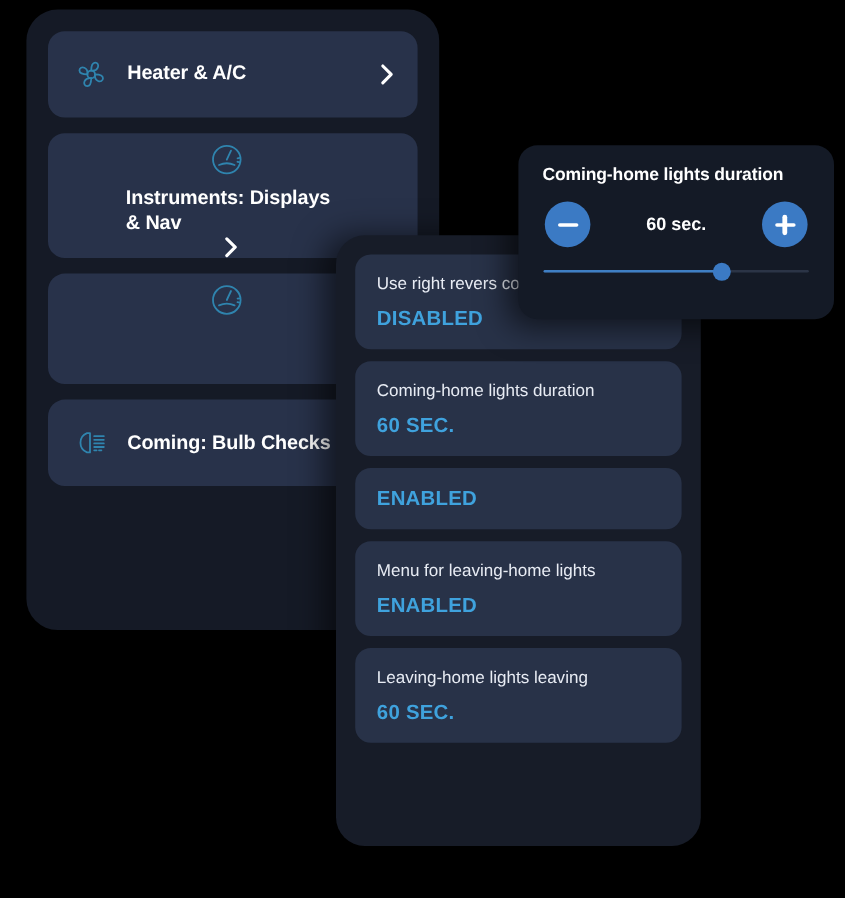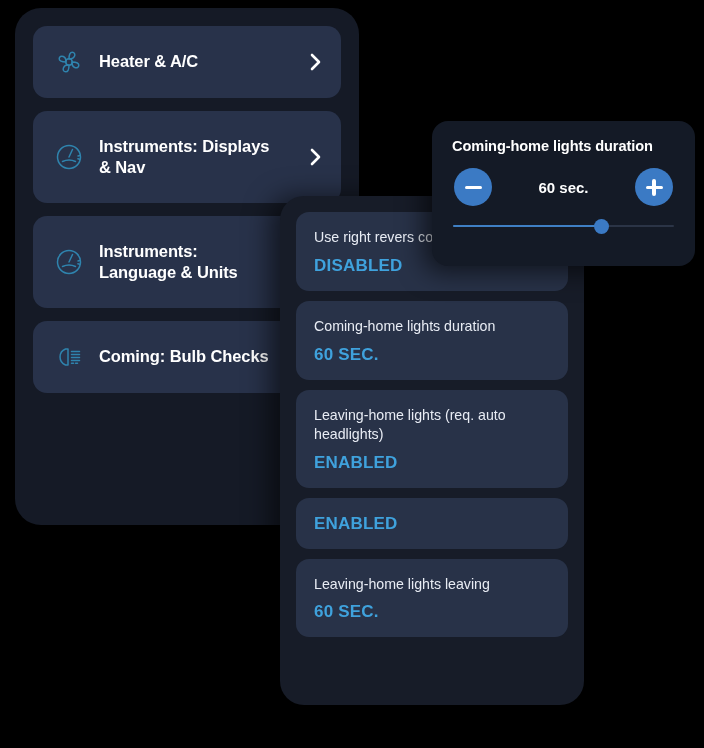--- a/index.html
+++ b/index.html
@@ -15,41 +15,41 @@
   #stage {
     position: relative;
     width: 704px;
     height: 748px;
     background: #000000;
   }
 
   
   .panel-left {
     position: absolute;
-    left: 15px;
+    left: 22px;
     top: 8px;
     width: 344px;
     height: 517px;
     background: #151a26;
     border-radius: 26px;
     padding: 18px 18px;
     z-index: 1;
   }
 
   .menu-card {
     position: relative;
     display: flex;
     align-items: center;
     background: #28324a;
     border-radius: 14px;
     margin-bottom: 13px;
     padding: 0 16px 0 14px;
     min-height: 72px;
   }
-  .menu-card.tall { min-height: 92px; }
+  .menu-card.tall { min-height: 92px; flex-direction: column; }
 
   .menu-icon {
     flex: 0 0 44px;
     width: 44px;
     height: 44px;
     display: flex;
     align-items: center;
     justify-content: center;
     margin-right: 8px;
   }
@@ -265,22 +265,20 @@
     <div class="menu-card tall">
       <span class="menu-icon">
         <svg width="34" height="34" viewBox="0 0 34 34" fill="none" stroke="#2f84ae" stroke-width="1.5">
           <circle cx="17" cy="17" r="11.5"></circle>
           <path d="M17 17 L20.5 9.5" stroke-linecap="round"></path>
           <path d="M10.5 21.5 Q17 18.6 23.5 21.5" stroke-linecap="round"></path>
           <path d="M27.8 15.6 L26 15.9" stroke-linecap="round"></path>
           <path d="M27.6 19.2 L25.9 18.8" stroke-linecap="round"></path>
         </svg>
       </span>
-      <span class="menu-label">Instruments:
-Language &amp; Units</span>
       <span class="chevron"></span>
     </div>
 
     <div class="menu-card">
       <span class="menu-icon">
         <svg width="34" height="34" viewBox="0 0 34 34" fill="none" stroke="#2f84ae" stroke-width="1.5">
           <path d="M16 9 L16 25 L13.5 25 A8.6 8.6 0 0 1 13.5 9 Z" stroke-linejoin="round"></path>
           <path d="M19.5 11.5 H27.5" stroke-linecap="round"></path>
           <path d="M19.5 14.5 H27.5" stroke-linecap="round"></path>
           <path d="M19.5 17.5 H27.5" stroke-linecap="round"></path>
@@ -302,25 +300,25 @@
 coming/leaving</div>
       <div class="setting-value">DISABLED</div>
     </div>
 
     <div class="setting-card">
       <div class="setting-title">Coming-home lights duration</div>
       <div class="setting-value">60 SEC.</div>
     </div>
 
     <div class="setting-card">
-      <div class="setting-title">Leaving-home lights (req. auto headlights)</div>
       <div class="setting-value">ENABLED</div>
     </div>
 
     <div class="setting-card">
+      <div class="setting-title">Menu for leaving-home lights</div>
       <div class="setting-value">ENABLED</div>
     </div>
 
     <div class="setting-card">
       <div class="setting-title">Leaving-home lights leaving</div>
       <div class="setting-value">60 SEC.</div>
     </div>
 
   </div>
 

